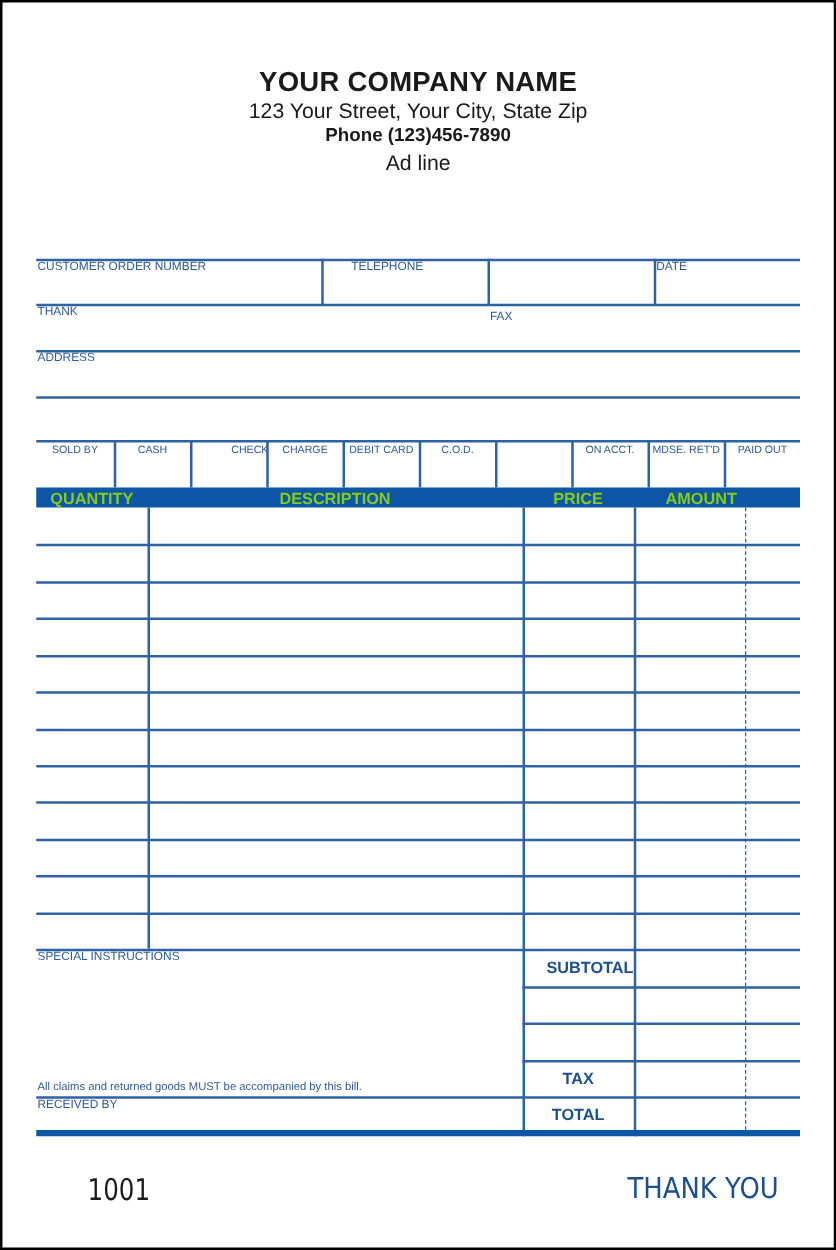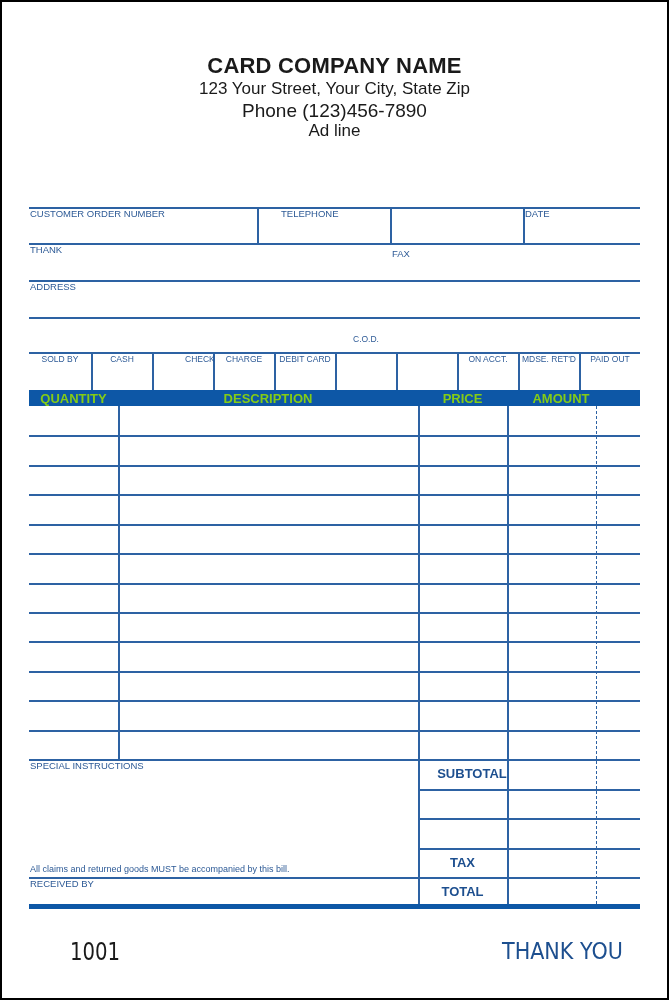--- a/index.html
+++ b/index.html
@@ -5,21 +5,21 @@
     * { box-sizing: border-box; margin: 0; padding: 0; }
     html, body { width: 669px; height: 1000px; background: #000; }
     body { position: relative; overflow: hidden; font-family: "Liberation Sans", sans-serif; }
     .page {
       position: absolute; left: 2px; top: 2px; width: 665px; height: 996px;
       background: #fff;
     }
     .hdr-text { position: absolute; left: 0; width: 669px; text-align: center; color: #1a1a1a; }
     .company { top: 53px; font-size: 22px; font-weight: bold; letter-spacing: 0.2px; }
     .addr { top: 79px; font-size: 17px; }
-    .phone { top: 100px; font-size: 19px; }
+    .phone { top: 100px; font-size: 15px; font-weight: bold; }
     .adline { top: 121px; font-size: 17px; }
 
     .hline { position: absolute; height: 1.5px; background: #2d62a3; }
     .vline { position: absolute; width: 1.5px; background: #2d62a3; }
     .vdash { position: absolute; width: 0; border-left: 1.5px dashed #2d62a3; }
     .lbl { position: absolute; font-size: 9.5px; color: #2d5a96; white-space: nowrap; }
     .pay-lbl { position: absolute; font-size: 8.5px; color: #2d5a96; text-align: center; white-space: nowrap; }
     .band {
       position: absolute; left: 29px; top: 390px; width: 611px; height: 16px;
       background: #0d57a6;
@@ -35,21 +35,21 @@
     .thick { position: absolute; left: 29px; top: 904px; width: 611px; height: 5px; background: #0d57a6; }
     .cell { position: absolute; }
     .serial { position: absolute; left: 70px; top: 938px; font-size: 24px; color: #1a1a1a; font-family: "DejaVu Sans", sans-serif; transform: scaleX(0.82); transform-origin: left; }
     .thanks { position: absolute; left: 502px; top: 938px; font-size: 23px; color: #1d4f8f; font-family: "DejaVu Sans", sans-serif; transform: scaleX(0.9); transform-origin: left; }
   </style>
 </head>
 <body>
 
 <div class="page"></div>
 
-<div class="hdr-text company">CARD COMPANY NAME</div>
+<div class="hdr-text company">YOUR COMPANY NAME</div>
 <div class="hdr-text addr">123 Your Street, Your City, State  Zip</div>
 <div class="hdr-text phone">Phone (123)456-7890</div>
 <div class="hdr-text adline">Ad line</div>
 
 <div class="hline" style="left:29px;top:207px;width:611px;"></div>
 <div class="hline" style="left:29px;top:243px;width:611px;"></div>
 <div class="vline" style="left:257px;top:207px;height:37px;"></div>
 <div class="vline" style="left:390px;top:207px;height:37px;"></div>
 <div class="vline" style="left:523px;top:207px;height:37px;"></div>
 
@@ -95,21 +95,21 @@
 </div>
 <div class="cell" style="left:153px;top:353px;width:60px;height:37px;">
   <span class="pay-lbl" style="left:0;top:1px;width:60px;padding-left:32px;">CHECK</span>
 </div>
 <div class="cell" style="left:214px;top:353px;width:60px;height:37px;">
   <span class="pay-lbl" style="left:0;top:1px;width:60px;">CHARGE</span>
 </div>
 <div class="cell" style="left:275px;top:353px;width:60px;height:37px;">
   <span class="pay-lbl" style="left:0;top:1px;width:60px;">DEBIT CARD</span>
 </div>
-<div class="cell" style="left:336px;top:333px;width:40px;height:37px;">
+<div class="cell" style="left:336px;top:353px;width:40px;height:37px;">
   <span class="pay-lbl" style="left:0;top:1px;width:60px;">C.O.D.</span>
 </div>
 <div class="cell" style="left:397px;top:353px;width:60px;height:37px;">
   <span class="pay-lbl" style="left:0;top:1px;width:60px;"></span>
 </div>
 <div class="cell" style="left:458px;top:353px;width:60px;height:37px;">
   <span class="pay-lbl" style="left:0;top:1px;width:60px;">ON ACCT.</span>
 </div>
 <div class="cell" style="left:519px;top:353px;width:60px;height:37px;">
   <span class="pay-lbl" style="left:0;top:1px;width:60px;">MDSE. RET'D</span>

